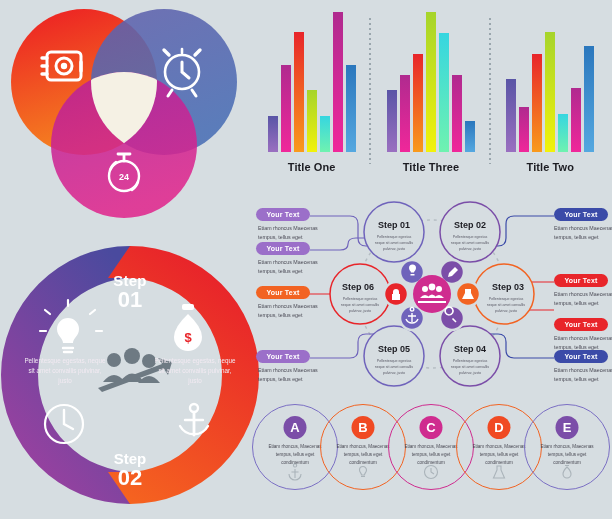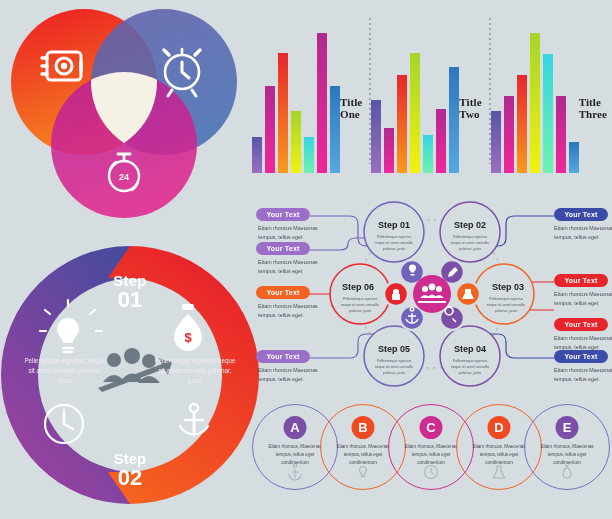--- a/index.html
+++ b/index.html
@@ -11,22 +11,22 @@
     overflow: hidden;
   }
   .stage { position: relative; width: 612px; height: 519px; }
 
   
   #venn { position: absolute; left: 0; top: 0; width: 258px; height: 228px; }
 
   
   #bars { position: absolute; left: 252px; top: 12px; width: 358px; height: 182px;
           display: flex; }
-  .bargroup { flex: 1; display: flex; flex-direction: row; align-items: center;
-              position: relative; font-family: Liberation Serif, serif; }
+  .bargroup { flex: 1; display: flex; flex-direction: column; align-items: center;
+              position: relative; }
   .bargroup + .bargroup::before {
     content: ""; position: absolute; left: -2px; top: 6px; bottom: 30px; width: 2px;
     background-image: linear-gradient(#9aa6ad 50%, transparent 50%);
     background-size: 2px 5px;
   }
   .plot { height: 140px; width: 100%; display: flex; align-items: flex-end;
           justify-content: center; gap: 3px; }
   .bar { width: 10px; border-radius: 0; }
   .btitle { font-size: 11px; font-weight: bold; color: #1c1c22; margin-top: 9px;
             letter-spacing: .1px; }
@@ -140,41 +140,41 @@
           <div class="bar" title="3: 86" style="height: 120.4px; background: linear-gradient(rgb(232, 37, 42), rgb(249, 154, 28));"></div>
           <div class="bar" title="4: 44" style="height: 61.6px; background: linear-gradient(rgb(166, 212, 43), rgb(242, 242, 10));"></div>
           <div class="bar" title="5: 26" style="height: 36.4px; background: linear-gradient(rgb(54, 214, 224), rgb(111, 242, 176));"></div>
           <div class="bar" title="6: 100" style="height: 140px; background: linear-gradient(rgb(176, 42, 143), rgb(240, 39, 154));"></div>
           <div class="bar" title="7: 62" style="height: 86.8px; background: linear-gradient(rgb(43, 119, 189), rgb(85, 168, 224));"></div>
         </div>
         <div class="btitle">Title One</div>
       </div>
       <div class="bargroup">
         <div class="plot">
+          <div class="bar" title="1: 44" style="height: 61.6px; background: linear-gradient(rgb(90, 85, 166), rgb(154, 111, 192));"></div>
+          <div class="bar" title="2: 55" style="height: 77px; background: linear-gradient(rgb(176, 42, 143), rgb(240, 39, 154));"></div>
+          <div class="bar" title="3: 70" style="height: 98px; background: linear-gradient(rgb(232, 37, 42), rgb(249, 154, 28));"></div>
+          <div class="bar" title="4: 100" style="height: 140px; background: linear-gradient(rgb(166, 212, 43), rgb(242, 242, 10));"></div>
+          <div class="bar" title="5: 85" style="height: 119px; background: linear-gradient(rgb(54, 214, 224), rgb(111, 242, 176));"></div>
+          <div class="bar" title="6: 55" style="height: 77px; background: linear-gradient(rgb(176, 42, 143), rgb(240, 39, 154));"></div>
+          <div class="bar" title="7: 22" style="height: 30.8px; background: linear-gradient(rgb(43, 119, 189), rgb(85, 168, 224));"></div>
+        </div>
+        <div class="btitle">Title Three</div>
+      </div>
+      <div class="bargroup">
+        <div class="plot">
           <div class="bar" title="1: 52" style="height: 72.8px; background: linear-gradient(rgb(90, 85, 166), rgb(154, 111, 192));"></div>
           <div class="bar" title="2: 32" style="height: 44.8px; background: linear-gradient(rgb(176, 42, 143), rgb(240, 39, 154));"></div>
           <div class="bar" title="3: 70" style="height: 98px; background: linear-gradient(rgb(232, 37, 42), rgb(249, 154, 28));"></div>
           <div class="bar" title="4: 86" style="height: 120.4px; background: linear-gradient(rgb(166, 212, 43), rgb(242, 242, 10));"></div>
           <div class="bar" title="5: 27" style="height: 37.8px; background: linear-gradient(rgb(54, 214, 224), rgb(111, 242, 176));"></div>
           <div class="bar" title="6: 46" style="height: 64.4px; background: linear-gradient(rgb(176, 42, 143), rgb(240, 39, 154));"></div>
           <div class="bar" title="7: 76" style="height: 106.4px; background: linear-gradient(rgb(43, 119, 189), rgb(85, 168, 224));"></div>
         </div>
         <div class="btitle">Title Two</div>
-      </div>
-      <div class="bargroup">
-        <div class="plot">
-          <div class="bar" title="1: 44" style="height: 61.6px; background: linear-gradient(rgb(90, 85, 166), rgb(154, 111, 192));"></div>
-          <div class="bar" title="2: 55" style="height: 77px; background: linear-gradient(rgb(176, 42, 143), rgb(240, 39, 154));"></div>
-          <div class="bar" title="3: 70" style="height: 98px; background: linear-gradient(rgb(232, 37, 42), rgb(249, 154, 28));"></div>
-          <div class="bar" title="4: 100" style="height: 140px; background: linear-gradient(rgb(166, 212, 43), rgb(242, 242, 10));"></div>
-          <div class="bar" title="5: 85" style="height: 119px; background: linear-gradient(rgb(54, 214, 224), rgb(111, 242, 176));"></div>
-          <div class="bar" title="6: 55" style="height: 77px; background: linear-gradient(rgb(176, 42, 143), rgb(240, 39, 154));"></div>
-          <div class="bar" title="7: 22" style="height: 30.8px; background: linear-gradient(rgb(43, 119, 189), rgb(85, 168, 224));"></div>
-        </div>
-        <div class="btitle">Title Three</div>
       </div>
     </div>
 
   <div id="cycle">
     <svg width="256" height="286" viewBox="0 0 256 286">
       <defs>
         <linearGradient id="cLeft" x1="0" y1="1" x2="0.7" y2="0">
           <stop offset="0%" stop-color="#a93fa0"></stop>
             <stop offset="100%" stop-color="#4a4a9e"></stop>
         </linearGradient>

